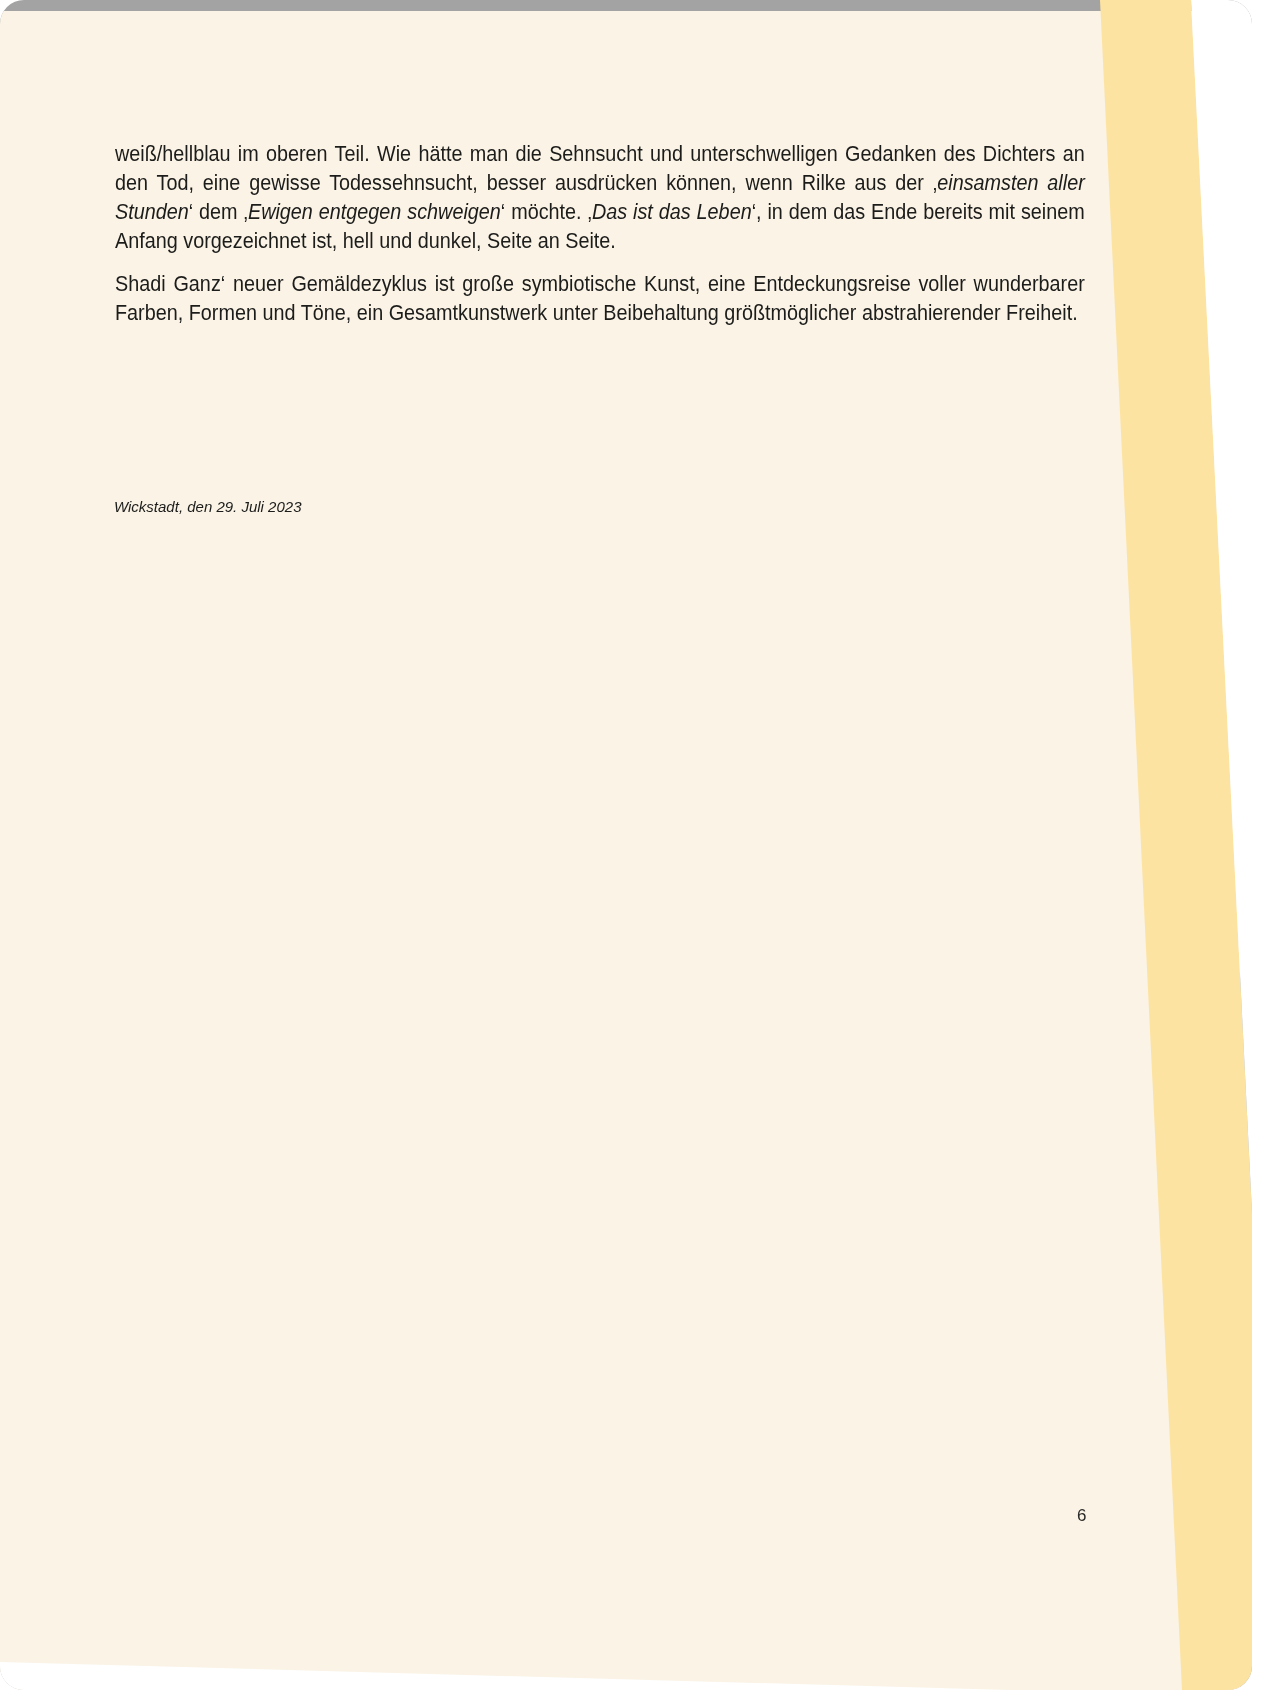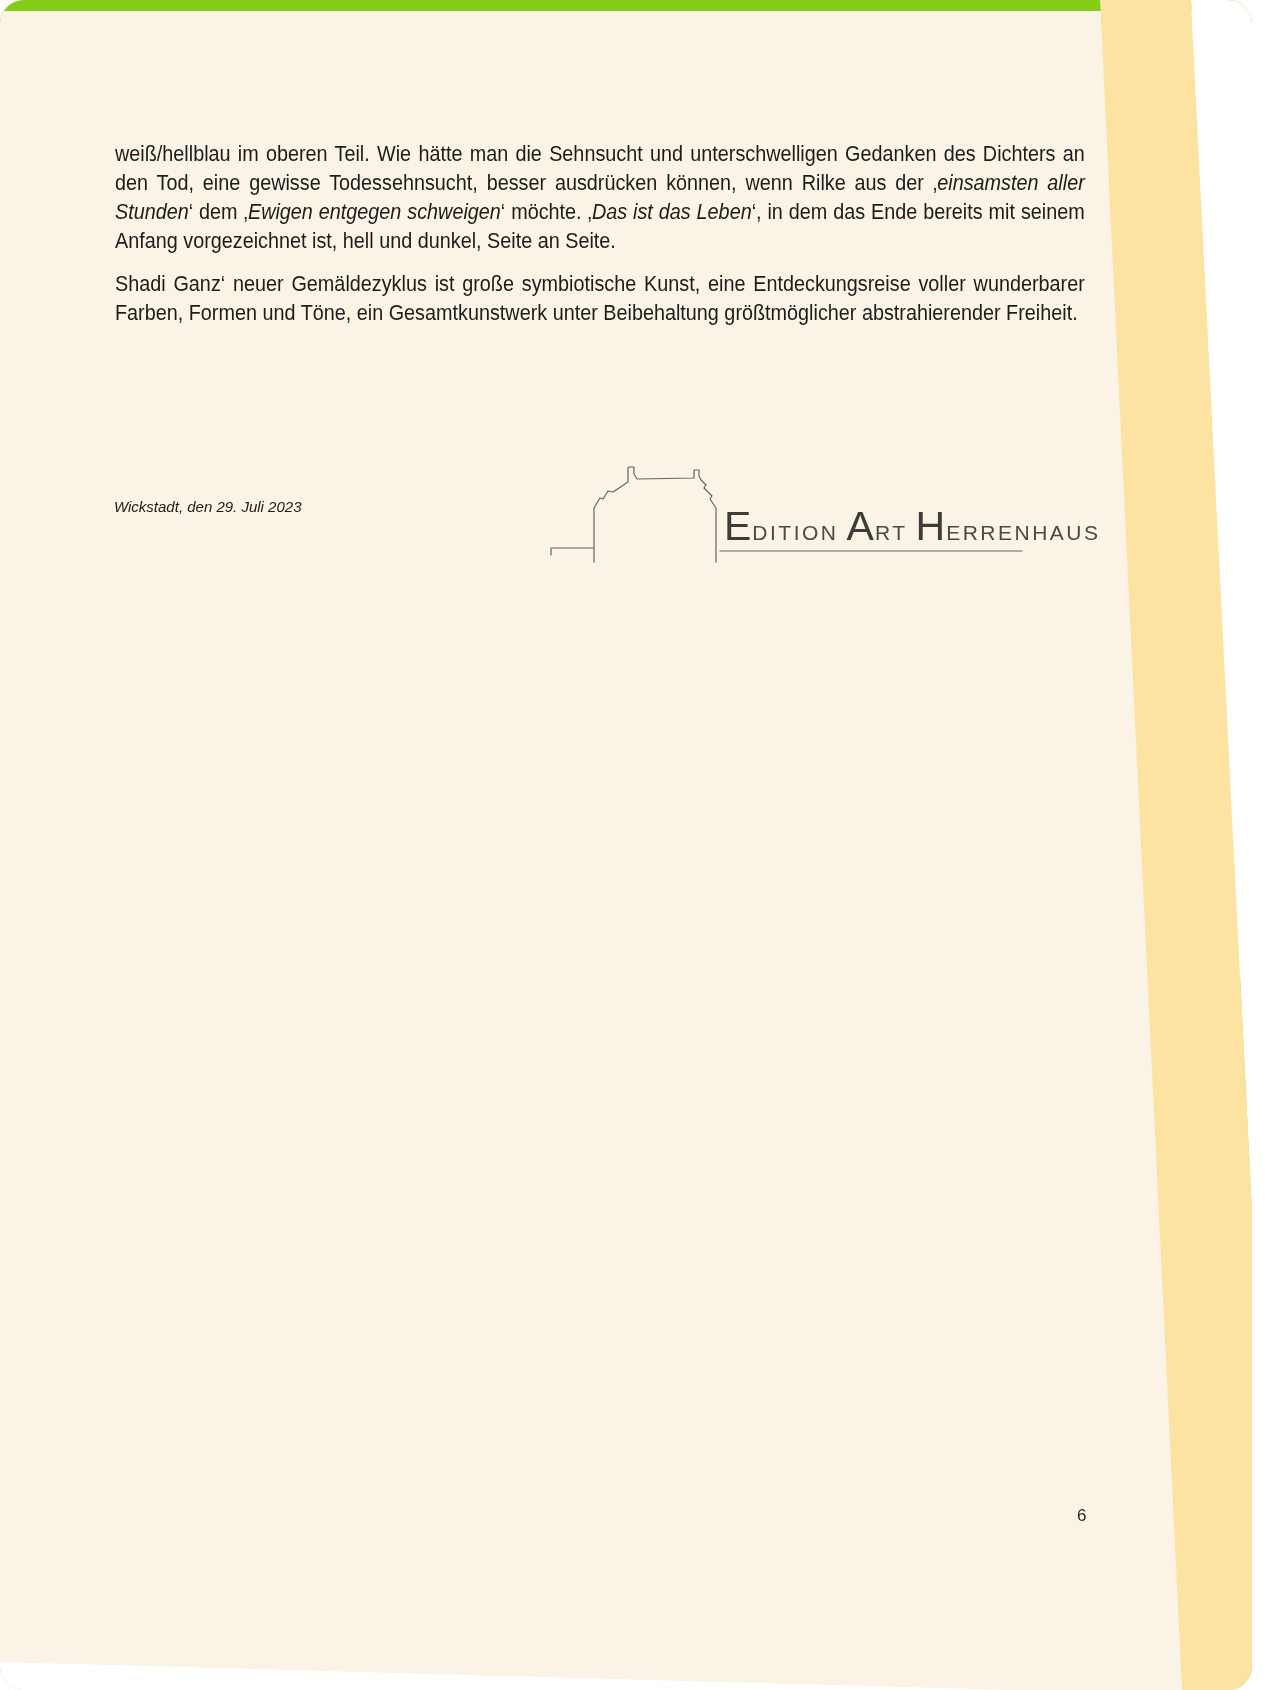--- a/index.html
+++ b/index.html
@@ -5,21 +5,21 @@
   html, body {
     margin: 0;
     padding: 0;
     background: #ffffff;
     font-family: "Liberation Sans", sans-serif;
   }
   #canvas {
     position: relative;
     width: 1252px;
     height: 1690px;
-    background: #84cc16;
+    background: #a3a3a3;
     overflow: hidden;
     border-radius: 24px;
   }
   
   #paper {
     position: absolute;
     left: 0; top: 11px;
     width: 1240px; height: 1679px;
     background: #faf3e6;
   }
@@ -111,32 +111,16 @@
   <div id="bottom-edge"></div>
   <div id="stripe" style="background: rgb(253, 227, 162);"></div>
   <div id="right-white"></div>
 
   <div id="para1" class="textblock"><span>weiß/hellblau im oberen Teil. Wie hätte man die Sehnsucht und unterschwelligen Gedanken des Dichters an den Tod, eine gewisse Todessehnsucht, besser ausdrücken können, wenn Rilke aus der ‚</span><i>einsamsten aller Stunden</i><span>‘ dem ‚</span><i>Ewigen entgegen schweigen</i><span>‘ möchte. ‚</span><i>Das ist das Leben</i><span>‘, in dem das Ende bereits mit seinem Anfang vorgezeichnet ist, hell und dunkel, Seite an Seite.</span></div>
 
   <div id="para2" class="textblock"><span>Shadi Ganz‘ neuer Gemäldezyklus ist große symbiotische Kunst, eine Entdeckungsreise voller wunderbarer Farben, Formen und Töne, ein Gesamtkunstwerk unter Beibehaltung größtmöglicher abstrahierender Freiheit.</span></div>
 
   <div id="dateline">Wickstadt, den 29. Juli 2023</div>
 
-  <div id="logo">
-    <svg width="512" height="140" viewBox="0 0 512 140">
-      <path d="M 33 127 L 33 120 L 76 120
-               M 76 134 L 76 80
-               L 82 70 L 85 71 L 90 63 L 95 64 L 110 54
-               L 110 40 L 111 39 L 116 39 L 116 46
-               L 119 51 L 176 50
-               L 176 42 L 181 42 L 181 48
-               L 183 52 L 188 57 L 186 60 L 194 68 L 192 71 L 198 80
-               L 198 134
-               M 202 123 L 504 123" fill="none" stroke="#65645c" stroke-width="1.2" stroke-linejoin="round" stroke-linecap="round"></path>
-    </svg>
-    <div id="logo-text">
-      <span class="logo-word"><span class="logo-initial">E</span><span class="logo-rest">DITION</span></span><span class="logo-space"></span><span class="logo-word"><span class="logo-initial">A</span><span class="logo-rest">RT</span></span><span class="logo-space"></span><span class="logo-word"><span class="logo-initial">H</span><span class="logo-rest">ERRENHAUS</span></span>
-    </div>
-  </div>
 
   <div id="page-number">6</div>
 
 </div>
 
 </body></html>

